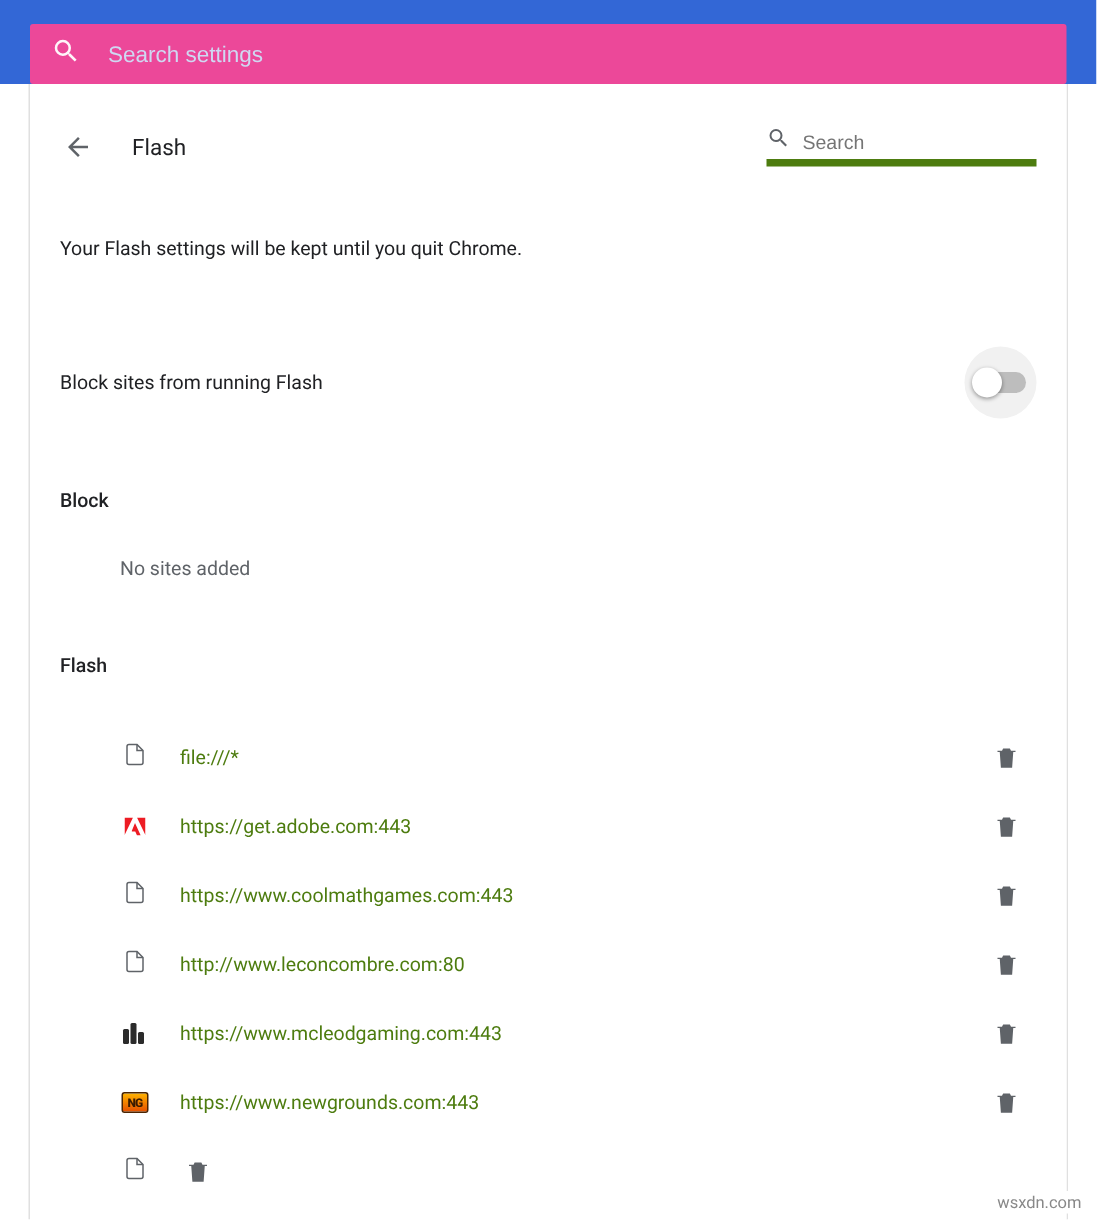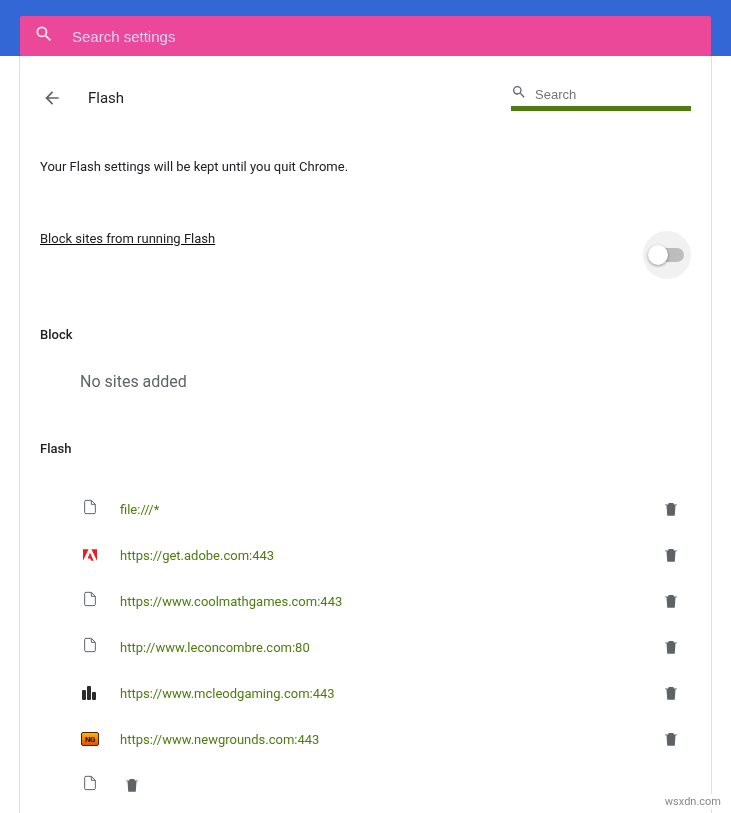--- a/index.html
+++ b/index.html
@@ -86,22 +86,22 @@
       color: #202124;
     }
     .panel-search input::placeholder { color: #757575; }
     .info-text {
       font-size: 13px;
       color: #202124;
       margin-bottom: 57px;
     }
     .toggle-row {
       display: flex;
+      align-items: center;
       margin-bottom: 48px;
-      text-decoration: underline;
     }
     .toggle-row .label {
       font-size: 13px;
       color: #202124;
     }
     .toggle-row .switch { margin-left: auto; }
     .switch {
       width: 48px; height: 48px;
       border-radius: 50%;
       background: #f1f1f1;
@@ -124,21 +124,21 @@
       top: -3px; left: -2px;
       box-shadow: 0 1px 3px rgba(0,0,0,0.4);
     }
     .section-title {
       font-size: 13px;
       font-weight: 500;
       color: #202124;
       margin-bottom: 30px;
     }
     .empty-msg {
-      font-size: 16px;
+      font-size: 13px;
       color: #5f6368;
       margin-left: 40px;
       margin-bottom: 50px;
     }
     .site-list { margin-bottom: 20px; }
     .site-row {
       display: flex;
       align-items: center;
       height: 46px;
       padding-left: 40px;

